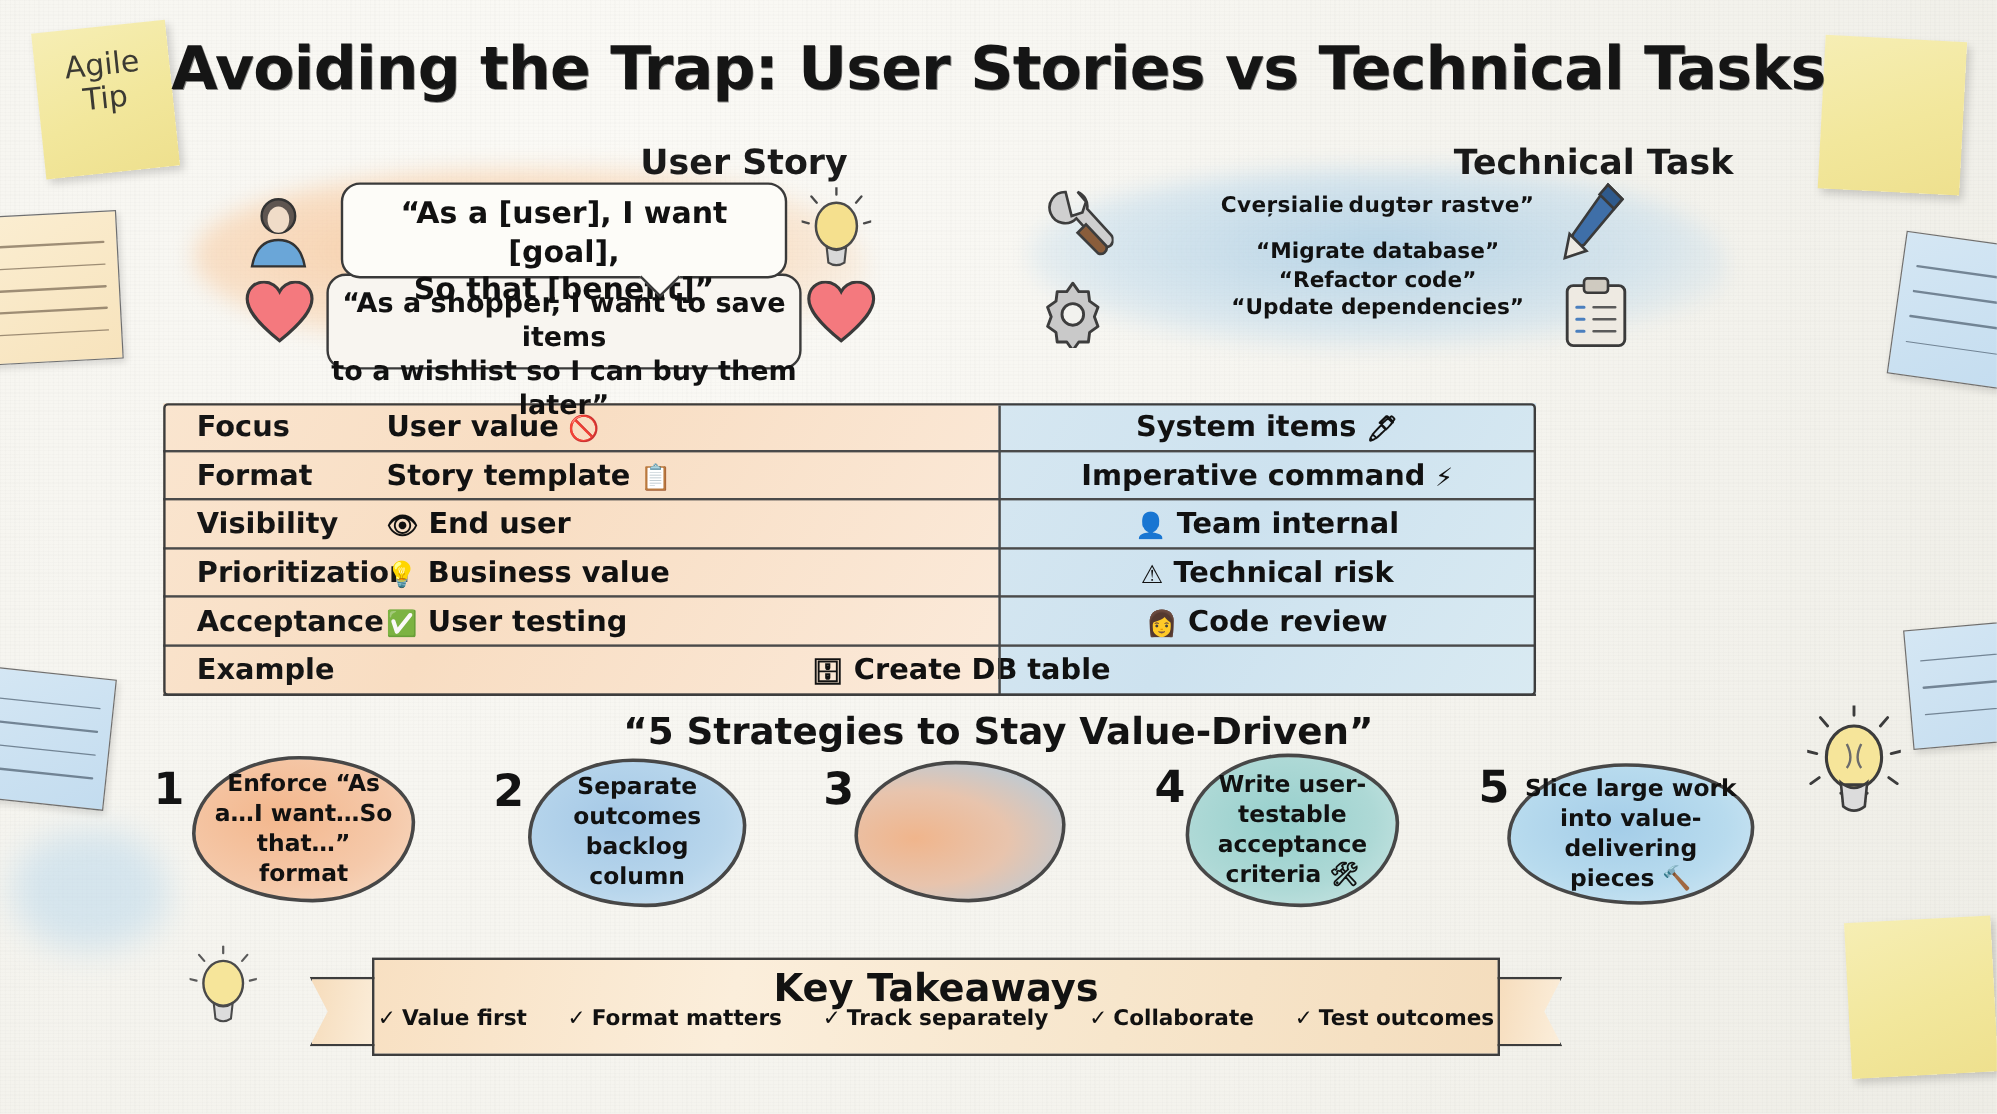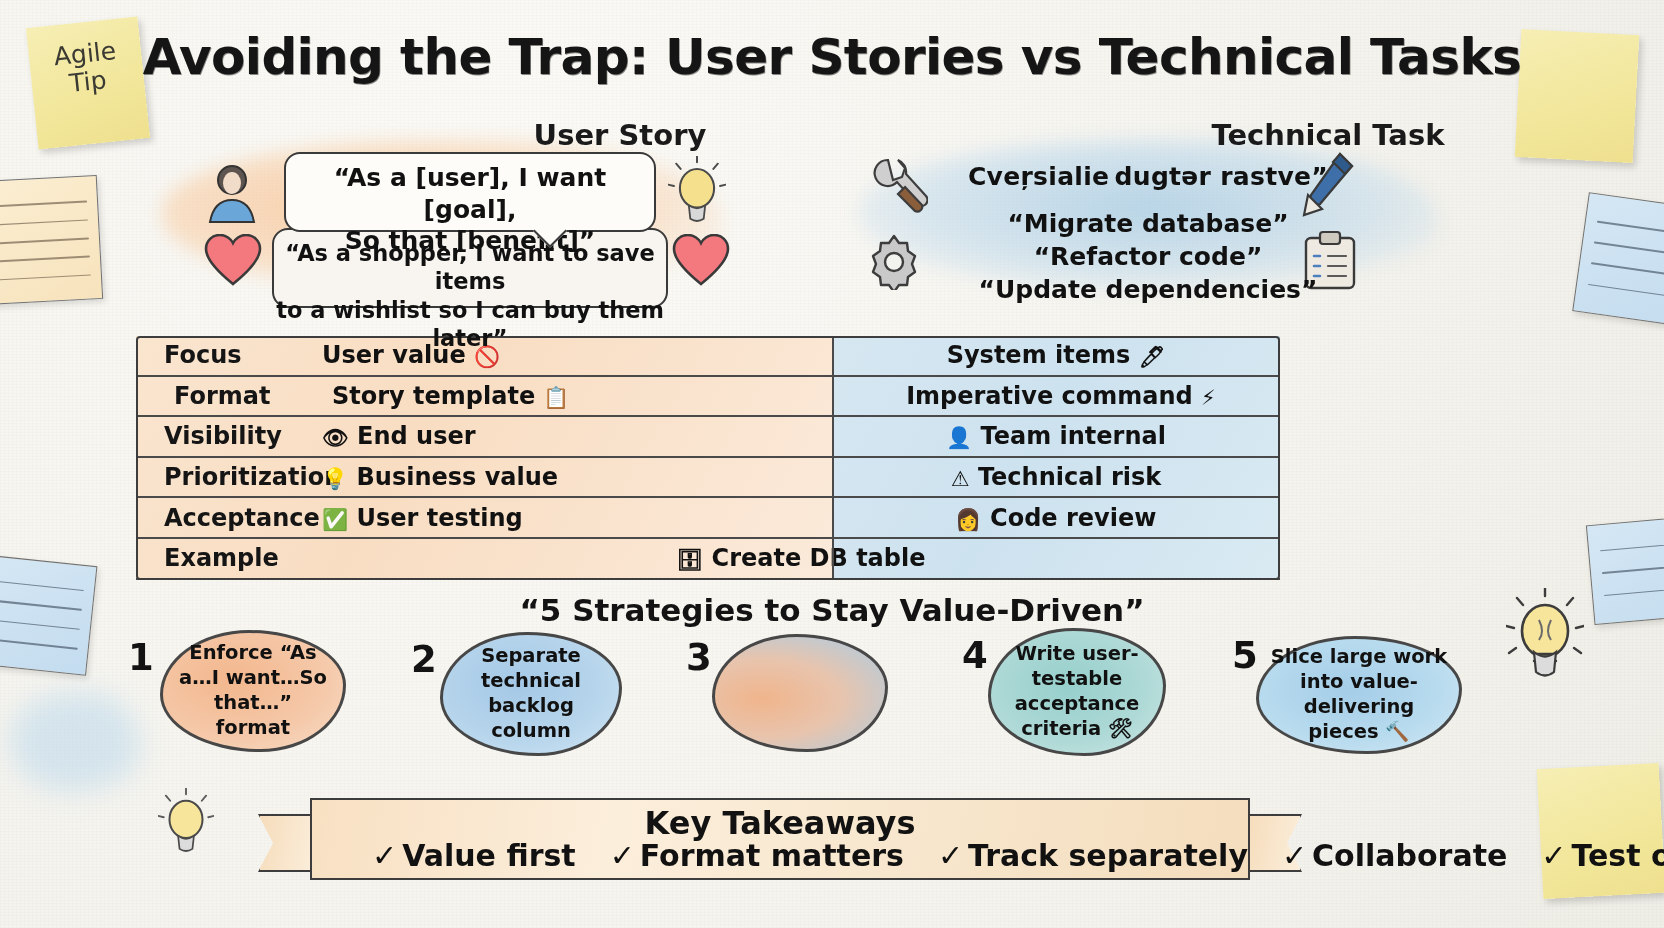--- a/index.html
+++ b/index.html
@@ -121,21 +121,21 @@
     font-size:22.5px; padding-top:9px;
     z-index:3;
   }
   #bubble-example::after{ display:none; }
 
   .task-lines{
     position:absolute; left:858px; top:160px; width:580px;
     text-align:center;
     font-weight:700; color:#111;
   }
-  .task-lines .tl{ font-size:25px; line-height:1.32; }
+  .task-lines .tl{ font-size:18px; line-height:1.32; }
   .tl-garbled{ letter-spacing:.3px; }
 
   
   #table-wrap{
     position:absolute;
     left:136px; top:336px; width:1144px; height:244px;
   }
   #tbl-left-bg{
     position:absolute; left:0; top:0; width:696px; height:100%;
     background:linear-gradient(120deg,#fae5cf 0%,#f8ddc2 40%,#fbeada 100%);
@@ -216,22 +216,22 @@
     border:2.4px solid #3d3d3d;
   }
   #ribbon-left{ left:0; clip-path:polygon(0 0, 100% 0, 100% 100%, 0 100%, 26% 50%); }
   #ribbon-right{ right:0; clip-path:polygon(0 0, 100% 0, 74% 50%, 100% 100%, 0 100%); }
   #banner-title{
     position:absolute; top:4px; left:0; width:100%;
     text-align:center; font-size:32px; font-weight:700; color:#121212;
   }
   #banner-items{
     position:absolute; top:38px; left:60px; right:60px;
-    display:flex; gap:34px;
-    font-size:30px; font-weight:700; color:#111;
+    display:flex; justify-content:center; gap:34px;
+    font-size:18px; font-weight:700; color:#111;
   }
   .tk{ white-space:nowrap; }
   .tk .chk{ margin-right:5px; }
 </style>
 </head>
 <body>
 
 <div id="paper-grain"></div>
 
 <div class="sticky sticky-yellow" style="left:32px; top:22px; width:112px; height:122px; transform:rotate(-6deg);">
@@ -376,21 +376,21 @@
     <div class="cell-story">
       <span>User value</span>
       <span class="em">🚫</span>
     </div>
     <div class="cell-task">
       <span>System items</span>
       <span class="em">🖊</span>
     </div>
   </div>
 
-  <div class="row" style="top:40.6px;padding-left:10px;">
+  <div class="row" style="top:40.6px;">
     <div class="cell-label">Format</div>
     <div class="cell-story">
       <span>Story template</span>
       <span class="em">📋</span>
     </div>
     <div class="cell-task">
       <span>Imperative command</span>
       <span class="em">⚡</span>
     </div>
   </div>
@@ -447,21 +447,21 @@
 
 <div class="blob-num layer" style="left:128px; top:636px;">1</div>
 <div class="blob layer" style="left:160px; top:630px; width:186px; height:122px;">
   <div class="blob-shape" style="background:radial-gradient(ellipse at 38% 40%, #f3b78d 0%, #f5c9aa 60%, #f8ddc7 100%);"></div>
   <div class="blob-text">Enforce “As a…I want…So that…” format</div>
 </div>
 
 <div class="blob-num layer" style="left:411px; top:638px;">2</div>
 <div class="blob layer" style="left:440px; top:632px; width:182px; height:124px;">
   <div class="blob-shape" style="background:radial-gradient(ellipse at 42% 42%, #a4c8e6 0%, #b8d6ec 60%, #d3e6f4 100%);"></div>
-  <div class="blob-text">Separate technical backlog column</div>
+  <div class="blob-text">Separate outcomes backlog column</div>
 </div>
 
 <div class="blob-num layer" style="left:686px; top:636px;">3</div>
 <div class="blob layer" style="left:712px; top:634px; width:176px; height:118px;">
   <div class="blob-shape" style="background:radial-gradient(ellipse at 28% 55%, #f0b58c 0%, #e8c4ad 45%, #a9cde6 100%);"></div>
 </div>
 
 <div class="blob-num layer" style="left:962px; top:634px;">4</div>
 <div class="blob layer" style="left:988px; top:628px; width:178px; height:128px;">
   <div class="blob-shape" style="background:radial-gradient(ellipse at 45% 45%, #96cfcc 0%, #aed9d6 58%, #cfe8e6 100%);"></div>

